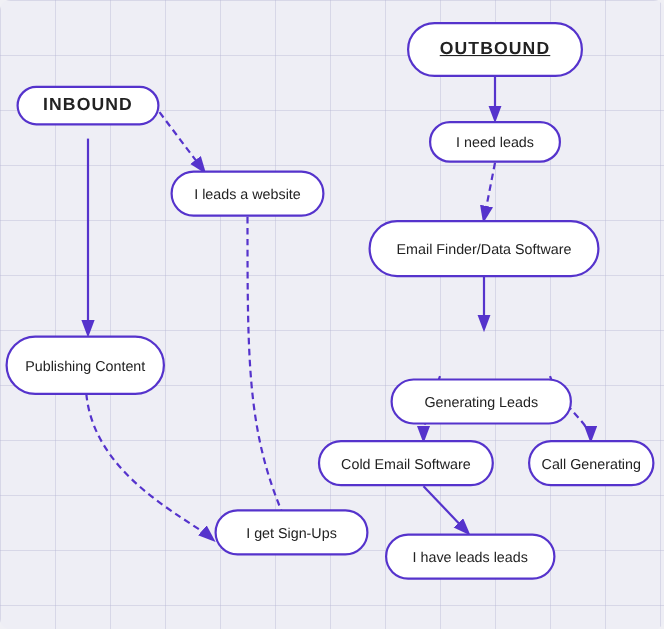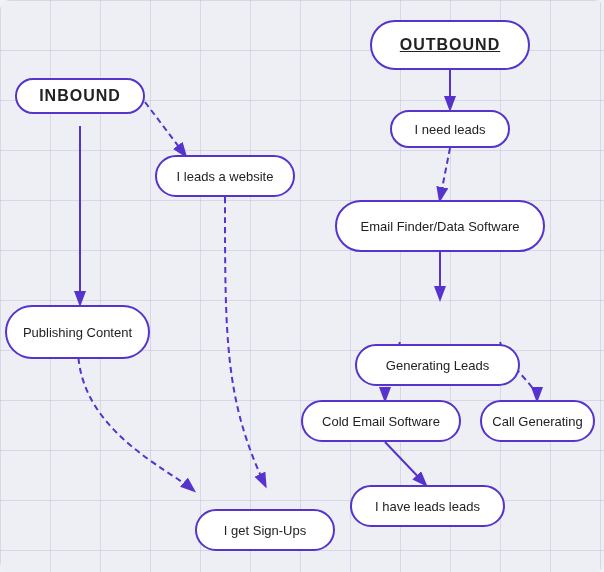--- a/index.html
+++ b/index.html
@@ -87,17 +87,17 @@
 
   </svg>
 
 <div class="node large" style="left: 15px; top: 78px; width: 130px; height: 36px;">INBOUND</div>
     <div class="node large" style="left: 370px; top: 20px; width: 160px; height: 50px; text-decoration: underline;">OUTBOUND</div>
     <div class="node" style="left: 155px; top: 155px; width: 140px; height: 42px;">I leads a website</div>
     <div class="node" style="left: 390px; top: 110px; width: 120px; height: 38px;">I need leads</div>
     <div class="node" style="left: 5px; top: 305px; width: 145px; height: 54px;">Publishing Content</div>
     <div class="node" style="left: 335px; top: 200px; width: 210px; height: 52px;">Email Finder/Data Software</div>
     <div class="node" style="left: 355px; top: 300px; width: 165px; height: 42px; margin-top: 44px;">Generating Leads</div>
-    <div class="node" style="left: 301px; top: 400px; width: 160px; height: 42px;">Cold Email Software</div>
+    <div class="node" style="left: 289px; top: 400px; width: 160px; height: 42px;">Cold Email Software</div>
     <div class="node" style="left: 480px; top: 400px; width: 115px; height: 42px;">Call Generating</div>
     <div class="node" style="left: 350px; top: 485px; width: 155px; height: 42px;">I have leads leads</div>
-    <div class="node" style="left: 195px; top: 509px; width: 140px; height: 42px;">I get Sign-Ups</div>
+    <div class="node" style="left: 195px; top: 463px; width: 140px; height: 42px;">I get Sign-Ups</div>
   </div>
 
 </body></html>

